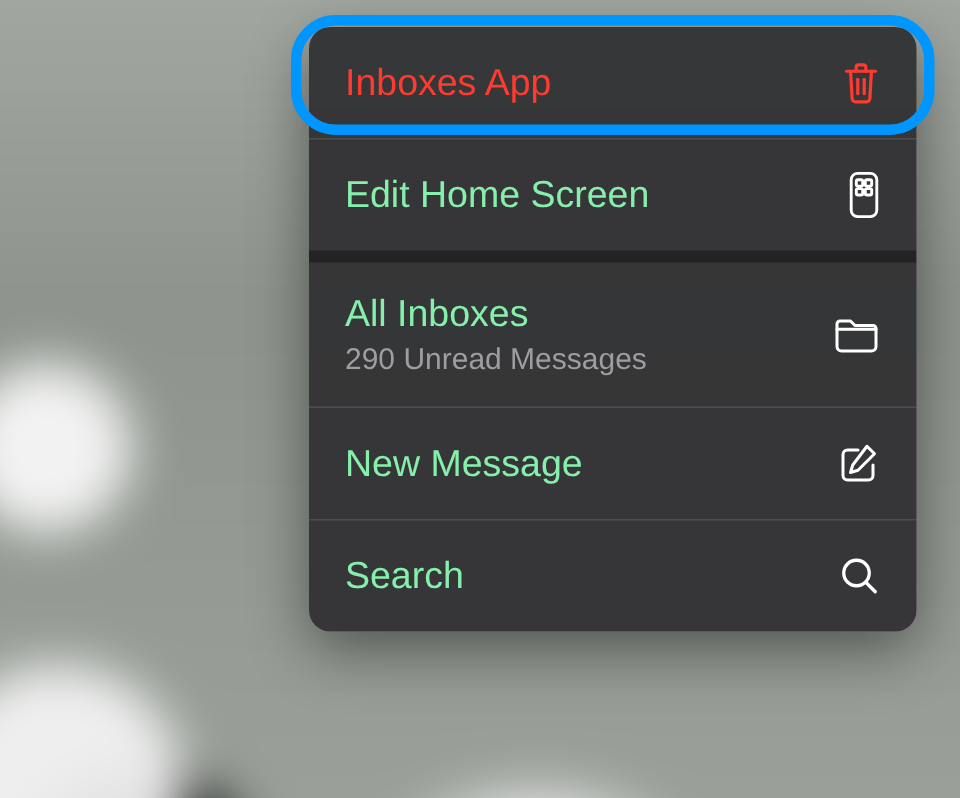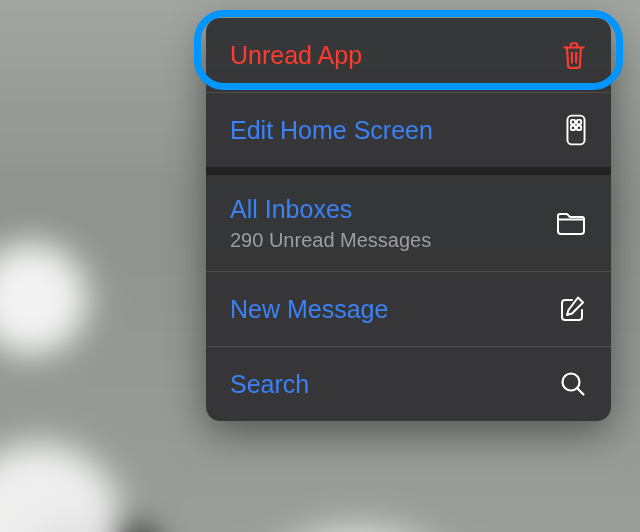--- a/index.html
+++ b/index.html
@@ -70,21 +70,21 @@
   .item .text {
     flex: 1 1 auto;
     display: flex;
     flex-direction: column;
     justify-content: center;
     line-height: 1.2;
   }
   .title {
     font-size: 25px;
     font-weight: 400;
-    color: #3b82f6;
+    color: #86efac;
   }
   .subtitle {
     font-size: 20px;
     color: #9d9da2;
     margin-top: 4px;
   }
   .item.destructive .title { color: #ff3b30; }
 
   .icon {
     flex: 0 0 auto;
@@ -106,21 +106,21 @@
 <div class="bg"></div>
 
 <div class="menu-wrap">
 
   <div class="highlight-ring"></div>
 
   <div class="menu">
 
     <div class="item destructive">
       <div class="text">
-        <span class="title">Unread App</span>
+        <span class="title">Inboxes App</span>
       </div>
       <span class="icon">
         <svg width="26" height="30" viewBox="0 0 24 28" fill="none" stroke="currentColor" stroke-width="2" stroke-linecap="round" stroke-linejoin="round">
           <path d="M3 7h18"></path>
           <path d="M9 7V4.5A1.5 1.5 0 0 1 10.5 3h3A1.5 1.5 0 0 1 15 4.5V7"></path>
           <path d="M5.5 7l1 17a2 2 0 0 0 2 2h7a2 2 0 0 0 2-2l1-17"></path>
           <path d="M10 12v9"></path>
             <path d="M14 12v9"></path>
         </svg>
       </span>

